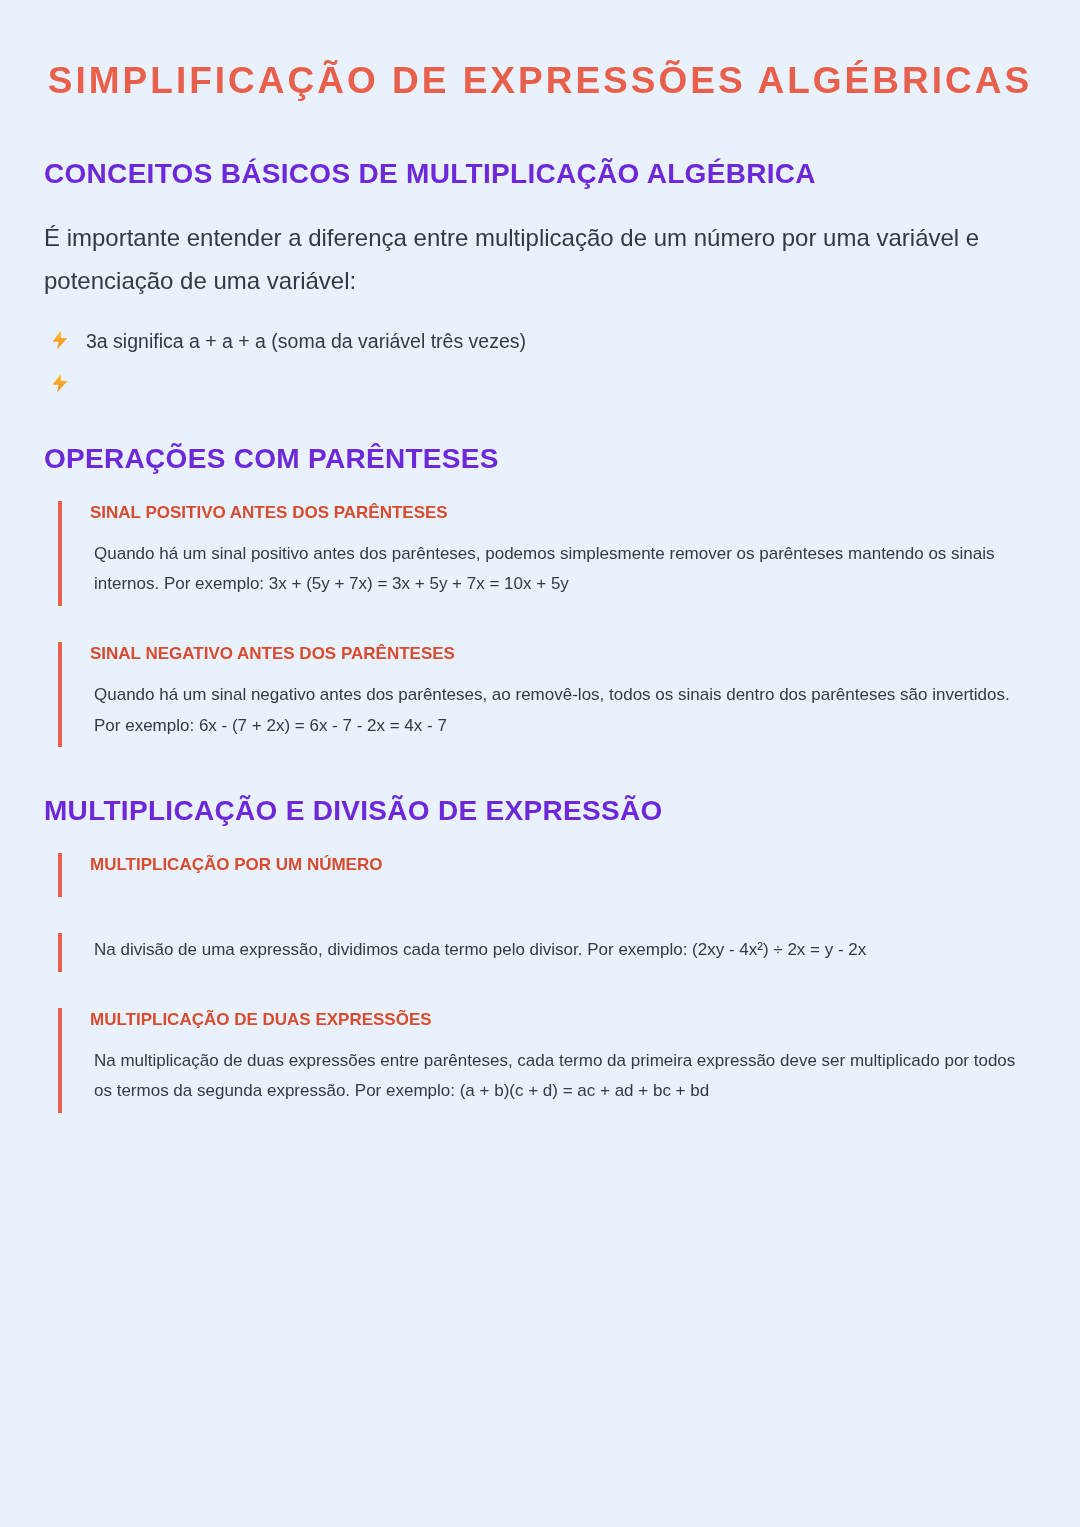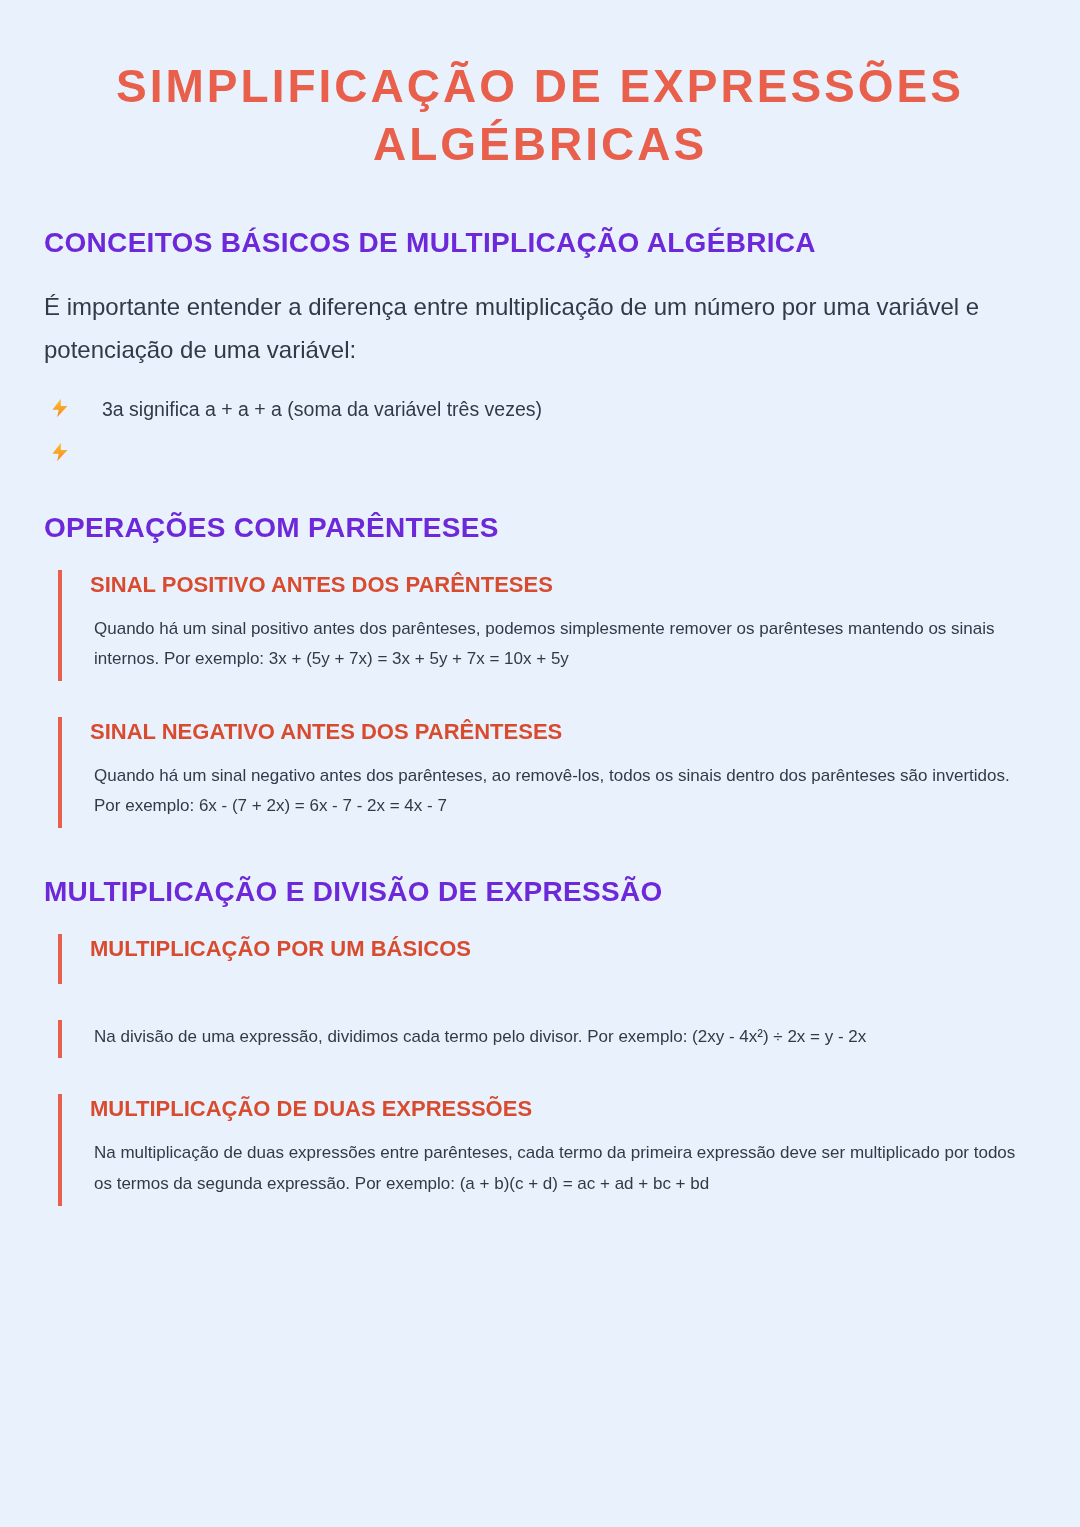--- a/index.html
+++ b/index.html
@@ -12,21 +12,21 @@
     color: #313b47;
   }
 
   .page {
     padding: 58px 44px 60px 44px;
   }
 
   .main-title {
     text-align: center;
     color: #e8604c;
-    font-size: 46px;
+    font-size: 37px;
     font-weight: bold;
     letter-spacing: 3px;
     margin-bottom: 54px;
     line-height: 1.25;
   }
 
   .section {
     margin-bottom: 48px;
   }
 
@@ -46,21 +46,21 @@
   }
 
   .bullet-list {
     list-style: none;
     margin-top: 6px;
   }
 
   .bullet-item {
     display: flex;
     align-items: flex-start;
-    gap: 32px;
+    gap: 16px;
     font-size: 19.5px;
     line-height: 1.7;
     margin-bottom: 10px;
     padding-left: 6px;
   }
 
   .bolt-wrap {
     flex: 0 0 auto;
     width: 20px;
     height: 24px;
@@ -73,21 +73,21 @@
     margin-left: 14px;
     margin-bottom: 36px;
   }
 
   .subsection:last-child {
     margin-bottom: 0;
   }
 
   .subsection-title {
     color: #d84b2f;
-    font-size: 22px;
+    font-size: 17px;
     font-weight: bold;
     margin-bottom: 16px;
     padding-left: 2px;
   }
 
   .subsection-body {
     font-size: 17px;
     line-height: 1.8;
     max-width: 935px;
     padding-left: 6px;
@@ -149,21 +149,21 @@
     <div class="subsection">
       <h3 class="subsection-title">SINAL NEGATIVO ANTES DOS PARÊNTESES</h3>
       <p class="subsection-body">Quando há um sinal negativo antes dos parênteses, ao removê-los, todos os sinais dentro dos parênteses são invertidos. Por exemplo: 6x - (7 + 2x) = 6x - 7 - 2x = 4x - 7</p>
     </div>
   </div>
 
   <div class="section">
     <h2 class="section-heading">MULTIPLICAÇÃO E DIVISÃO DE EXPRESSÃO</h2>
 
     <div class="subsection">
-      <h3 class="subsection-title">MULTIPLICAÇÃO POR UM BÁSICOS</h3>
+      <h3 class="subsection-title">MULTIPLICAÇÃO POR UM NÚMERO</h3>
     </div>
 
     <div class="subsection">
       <p class="subsection-body">Na divisão de uma expressão, dividimos cada termo pelo divisor. Por exemplo: (2xy - 4x²) ÷ 2x = y - 2x</p>
     </div>
 
     <div class="subsection">
       <h3 class="subsection-title">MULTIPLICAÇÃO DE DUAS EXPRESSÕES</h3>
       <p class="subsection-body">Na multiplicação de duas expressões entre parênteses, cada termo da primeira expressão deve ser multiplicado por todos os termos da segunda expressão. Por exemplo: (a + b)(c + d) = ac + ad + bc + bd</p>
     </div>

